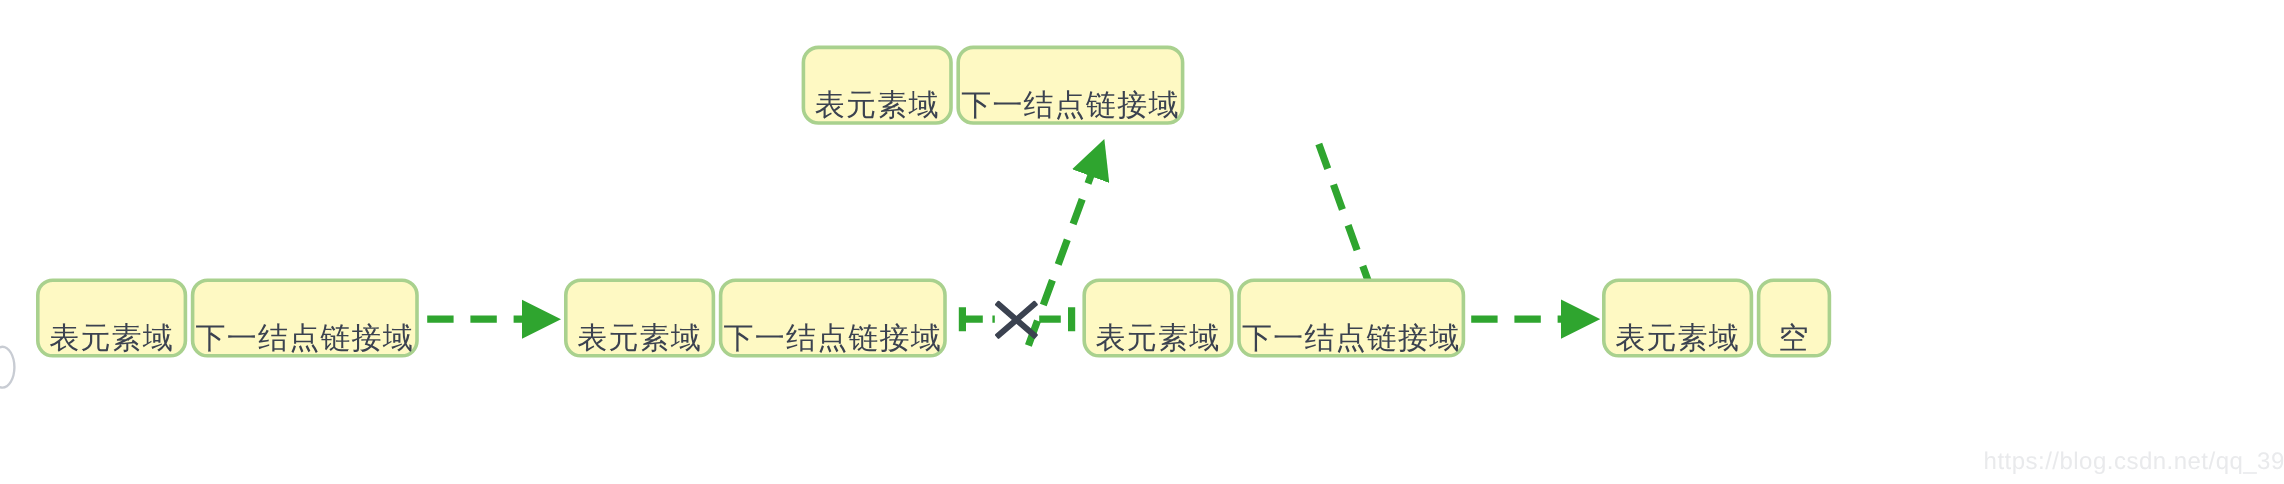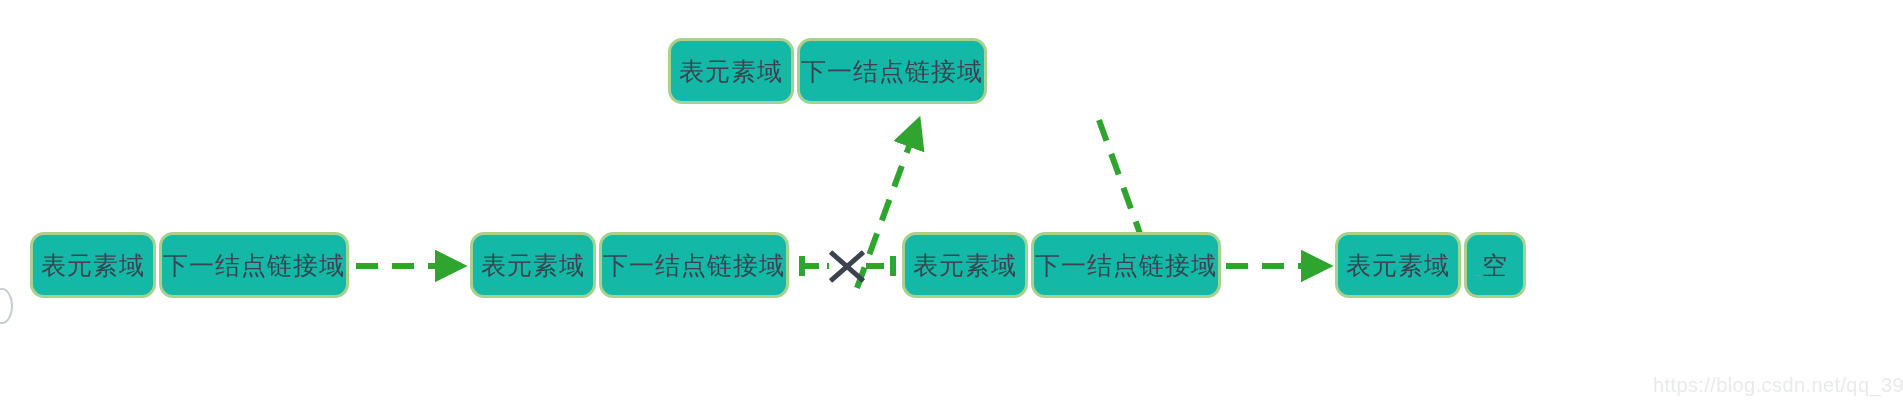--- a/index.html
+++ b/index.html
@@ -8,22 +8,22 @@
     font-family:"Liberation Sans","DejaVu Sans",sans-serif;
   }
   #canvas{position:absolute;inset:0;}
 
   
   .node{
     position:absolute;
     box-sizing:border-box;
     border:3px solid #a9d18e;
     border-radius:14px;
-    background:#14b8a6;
-    display:flex;align-items:center;justify-content:center;
+    background:#fef9c3;
+    display:flex;align-items:flex-end;justify-content:center;
     color:#3b4250;
     font-size:25px;
     letter-spacing:1px;
     line-height:1;
     white-space:nowrap;
     z-index:3;
   }
   .node.small{font-size:25px;}
 
   

